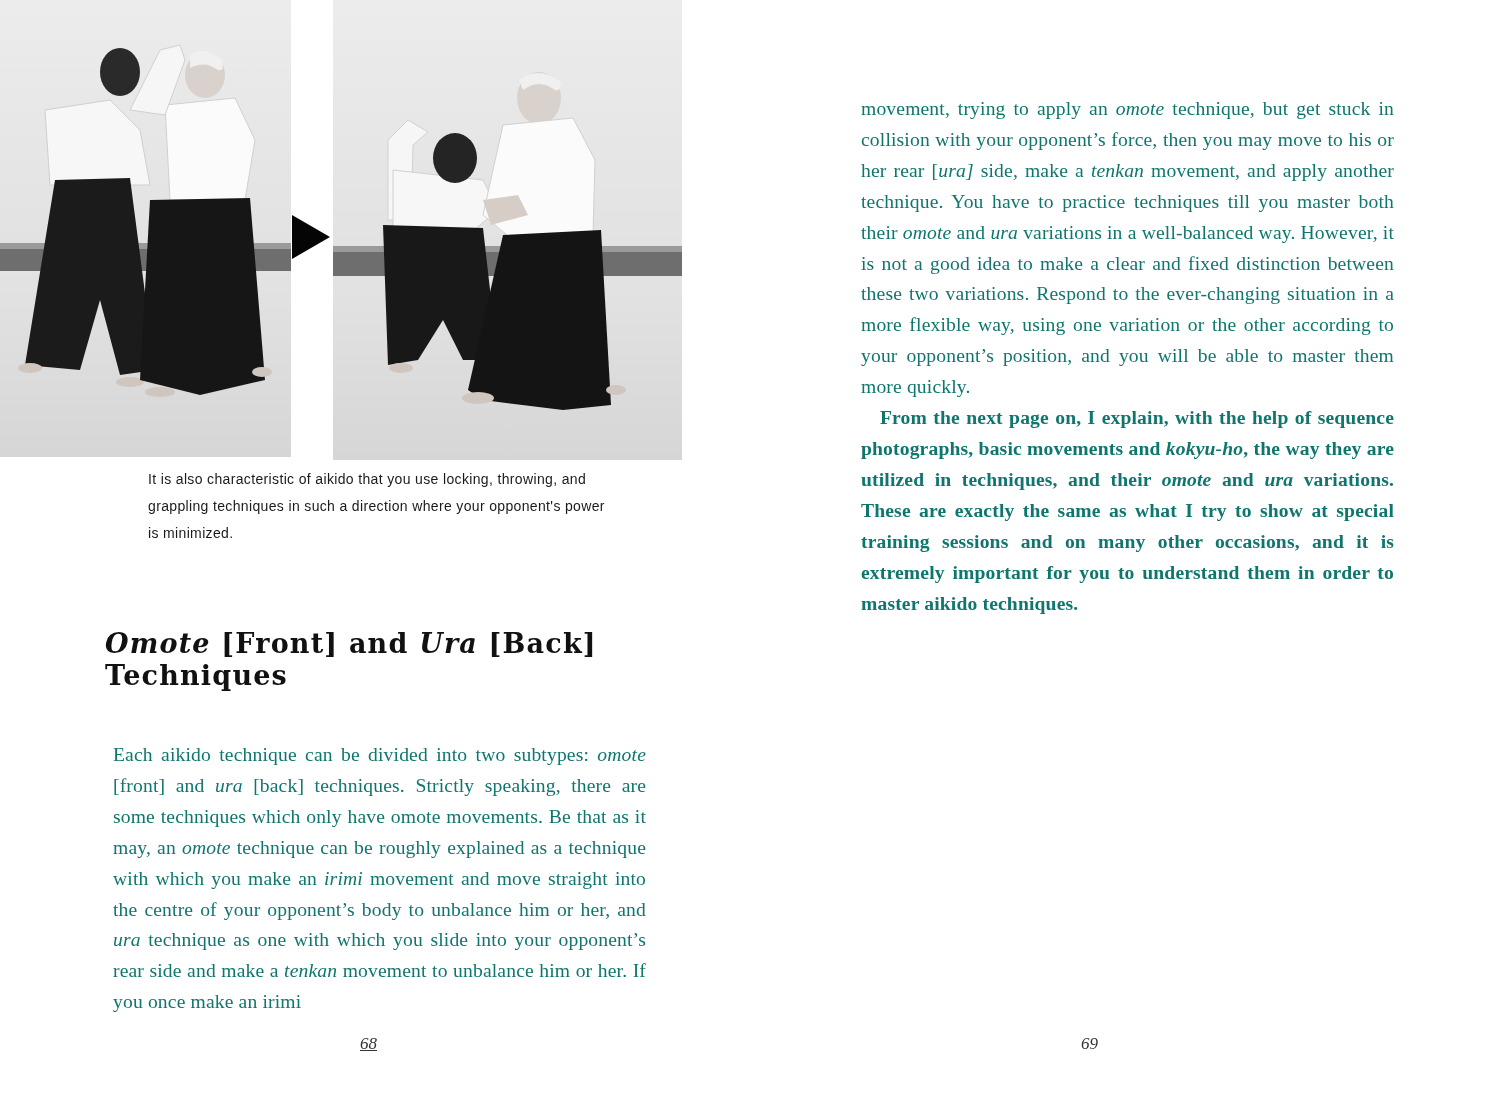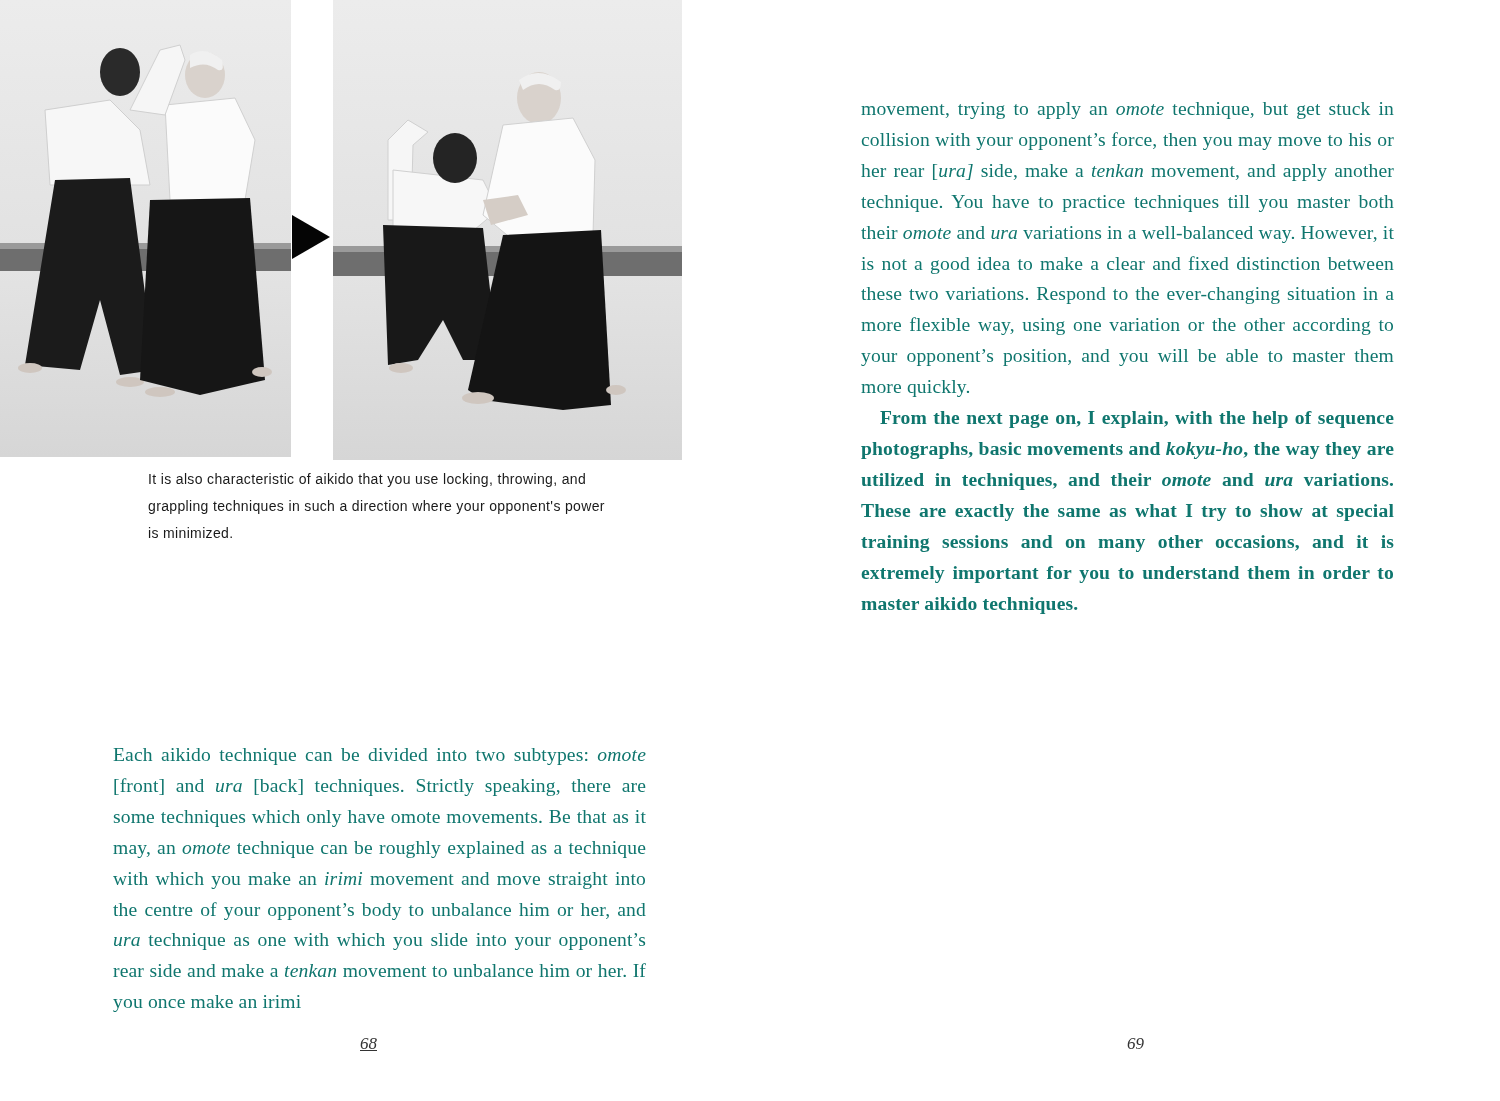--- a/index.html
+++ b/index.html
@@ -34,21 +34,21 @@
   #right-body { left: 861px; top: 94px; width: 533px; }
   .indent { text-indent: 19px; font-weight: bold; }
 
   .running-head { position: absolute; right: 103px; top: 58px;
              font-family: "Liberation Serif", serif; font-weight: bold; font-size: 17.5px;
              color: #1a1a1a; letter-spacing: 0.1px; }
 
   .folio { position: absolute; top: 1034px; font-family: "Liberation Serif", serif;
            font-style: italic; font-size: 17px; color: #333; }
   #folio-left { left: 360px; text-decoration: underline; }
-  #folio-right { left: 1127px; }
+  #folio-right { left: 1081px; }
 </style>
 </head>
 <body>
 
 <div class="spread">
 
   <div class="photo" id="photo-1">
     <svg viewBox="0 0 291 457" preserveAspectRatio="none">
       <defs>
         <linearGradient id="wall1" x1="0" y1="0" x2="0" y2="1">
@@ -111,20 +111,23 @@
       <path d="M170 125 L240 118 L262 160 L260 235 L180 240 L150 215 Z" fill="#fbfbfb" stroke="#d0d0d0"></path>
       <path d="M150 200 L185 195 L195 215 L158 225 Z" fill="#d5cdc6"></path>
       <path d="M170 235 L268 230 L278 405 L230 410 L150 400 L135 390 Z" fill="#141414"></path>
       <ellipse cx="145" cy="398" rx="16" ry="6" fill="#cfc6bf"></ellipse>
       <ellipse cx="283" cy="390" rx="10" ry="5" fill="#cfc6bf"></ellipse>
     </svg>
   </div>
 
   <div class="caption">It is also characteristic of aikido that you use locking, throwing, and grappling techniques in such a direction where your opponent's power is minimized.</div>
 
+  <h2 class="section-heading">
+    <i>Omote</i><span> [Front] and </span><i>Ura</i><span> [Back] Techniques</span>
+  </h2>
 
   <p class="body-text" id="left-body"><span>Each aikido technique can be divided into two subtypes: </span><i>omote</i><span> [front] and </span><i>ura</i><span> [back] techniques. Strictly speaking, there are some techniques which only have omote movements. Be that as it may, an </span><i>omote</i><span> technique can be roughly explained as a technique with which you make an </span><i>irimi</i><span> movement and move straight into the centre of your opponent’s body to unbalance him or her, and </span><i>ura</i><span> technique as one with which you slide into your opponent’s rear side and make a </span><i>tenkan</i><span> movement to unbalance him or her. If you once make an irimi</span></p>
 
 
   <div id="right-body" class="body-text">
     <p><span>movement, trying to apply an </span><i>omote</i><span> technique, but get stuck in collision with your opponent’s force, then you may move to his or her rear [</span><i>ura]</i><span> side, make a </span><i>tenkan</i><span> movement, and apply another technique. You have to practice techniques till you master both their </span><i>omote</i><span> and </span><i>ura</i><span> variations in a well-balanced way. However, it is not a good idea to make a clear and fixed distinction between these two variations. Respond to the ever-changing situation in a more flexible way, using one variation or the other according to your opponent’s position, and you will be able to master them more quickly.</span></p>
     <p class="indent"><span>From the next page on, I explain, with the help of sequence photographs, basic movements and </span><i>kokyu-ho</i><span>, the way they are utilized in techniques, and their </span><i>omote</i><span> and </span><i>ura</i><span> variations. These are exactly the same as what I try to show at special training sessions and on many other occasions, and it is extremely important for you to understand them in order to master aikido techniques.</span></p>
   </div>
 
   <div class="folio" id="folio-left">68</div>

